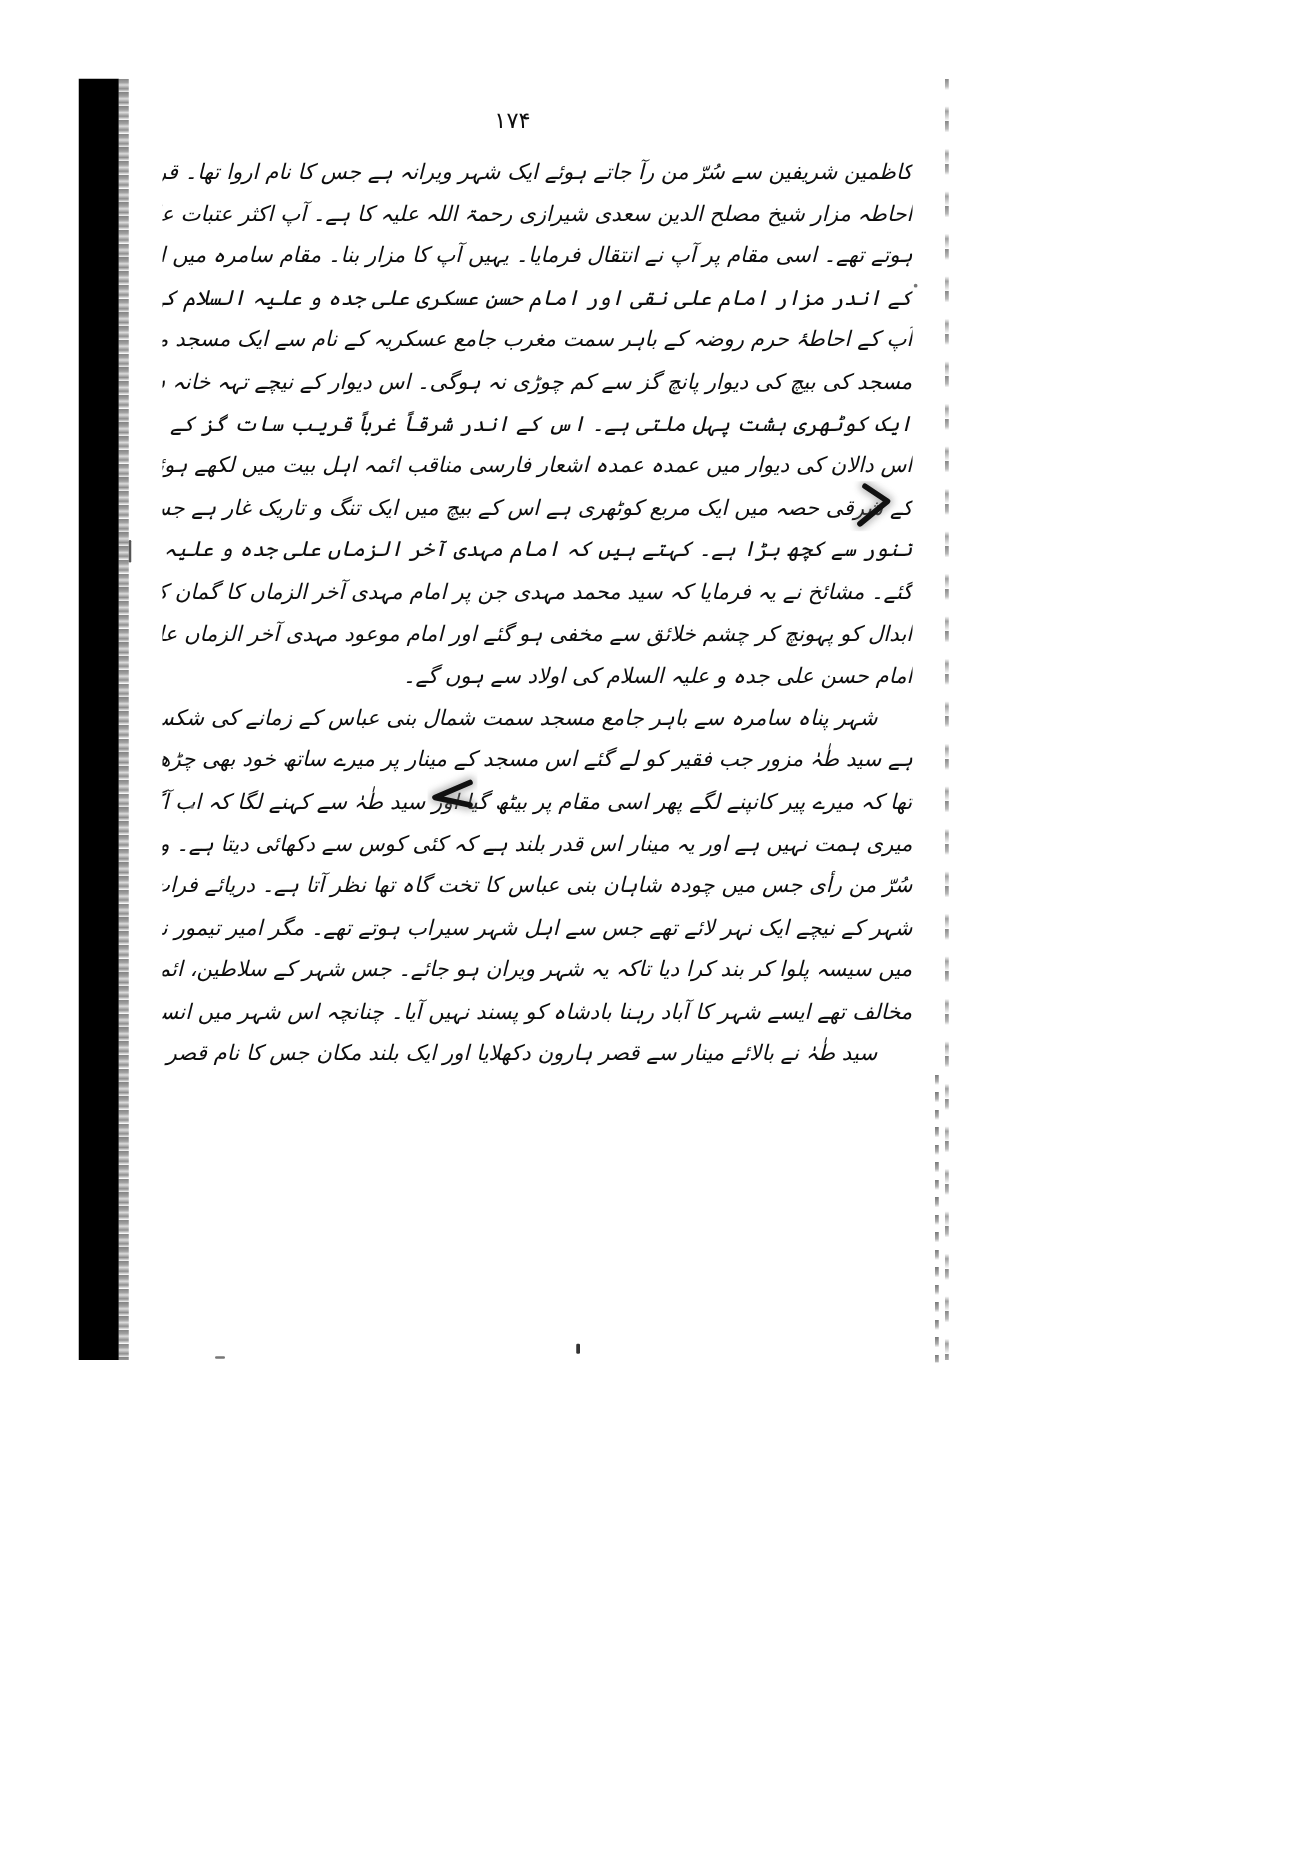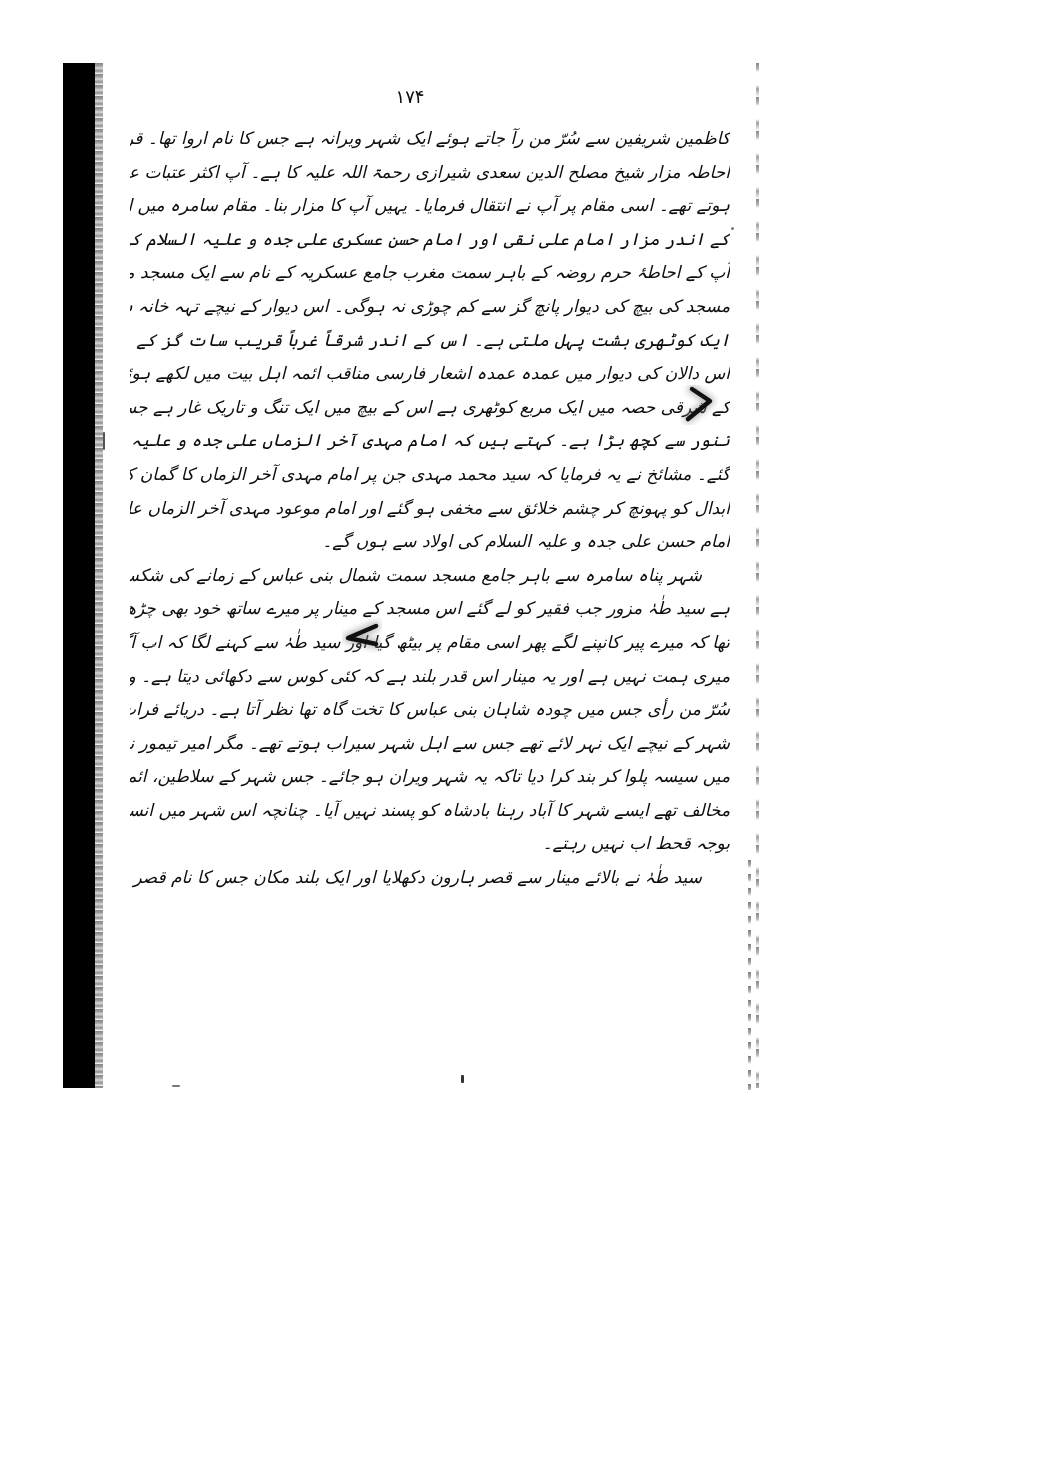--- a/index.html
+++ b/index.html
@@ -134,21 +134,20 @@
   <span class="text-line">ابدال کو پہونچ کر چشم خلائق سے مخفی ہو گئے اور امام موعود مہدی آخر الزماں علی جدہ و علیہ السلام</span>
   <span class="text-line short">امام حسن علی جدہ و علیہ السلام کی اولاد سے ہوں گے۔</span>
   <span class="text-line para-start">شہر پناہ سامرہ سے باہر جامع مسجد سمت شمال بنی عباس کے زمانے کی شکستہ ویران پڑی</span>
   <span class="text-line">ہے سید طٰہٰ مزور جب فقیر کو لے گئے اس مسجد کے مینار پر میرے ساتھ خود بھی چڑھے اس قدر بلند</span>
   <span class="text-line">تھا کہ میرے پیر کانپنے لگے پھر اسی مقام پر بیٹھ گیا اور سید طٰہٰ سے کہنے لگا کہ اب آگے جانے کی</span>
   <span class="text-line">میری ہمت نہیں ہے اور یہ مینار اس قدر بلند ہے کہ کئی کوس سے دکھائی دیتا ہے۔ وہاں سے شہر</span>
   <span class="text-line">سُرّ من رأی جس میں چودہ شاہان بنی عباس کا تخت گاہ تھا نظر آتا ہے۔ دریائے فرات سے اس</span>
   <span class="text-line">شہر کے نیچے ایک نہر لائے تھے جس سے اہل شہر سیراب ہوتے تھے۔ مگر امیر تیمور نے اس نہر</span>
   <span class="text-line">میں سیسہ پلوا کر بند کرا دیا تاکہ یہ شہر ویران ہو جائے۔ جس شہر کے سلاطین، ائمۂ اہل بیت کے</span>
   <span class="text-line">مخالف تھے ایسے شہر کا آباد رہنا بادشاہ کو پسند نہیں آیا۔ چنانچہ اس شہر میں انسان تو کیا حیوان بھی</span>
-  <span class="text-line short">بوجہ قحط اب نہیں رہتے۔</span>
   <span class="text-line short para-start">سید طٰہٰ نے بالائے مینار سے قصر ہارون دکھلایا اور ایک بلند مکان جس کا نام قصر عاشق</span>
 </div>
 
 <svg class="bracket-mark bracket-1" viewBox="0 0 40 40">
   <defs>
     <filter id="blur1" x="-50%" y="-50%" width="200%" height="200%">
       <feGaussianBlur stdDeviation="3"></feGaussianBlur>
     </filter>
   </defs>
   <path d="M12 4 L30 16 L8 34" fill="none" stroke="#888" stroke-width="9" stroke-linecap="round" stroke-linejoin="round" filter="url(#blur1)" opacity="0.55"></path>

